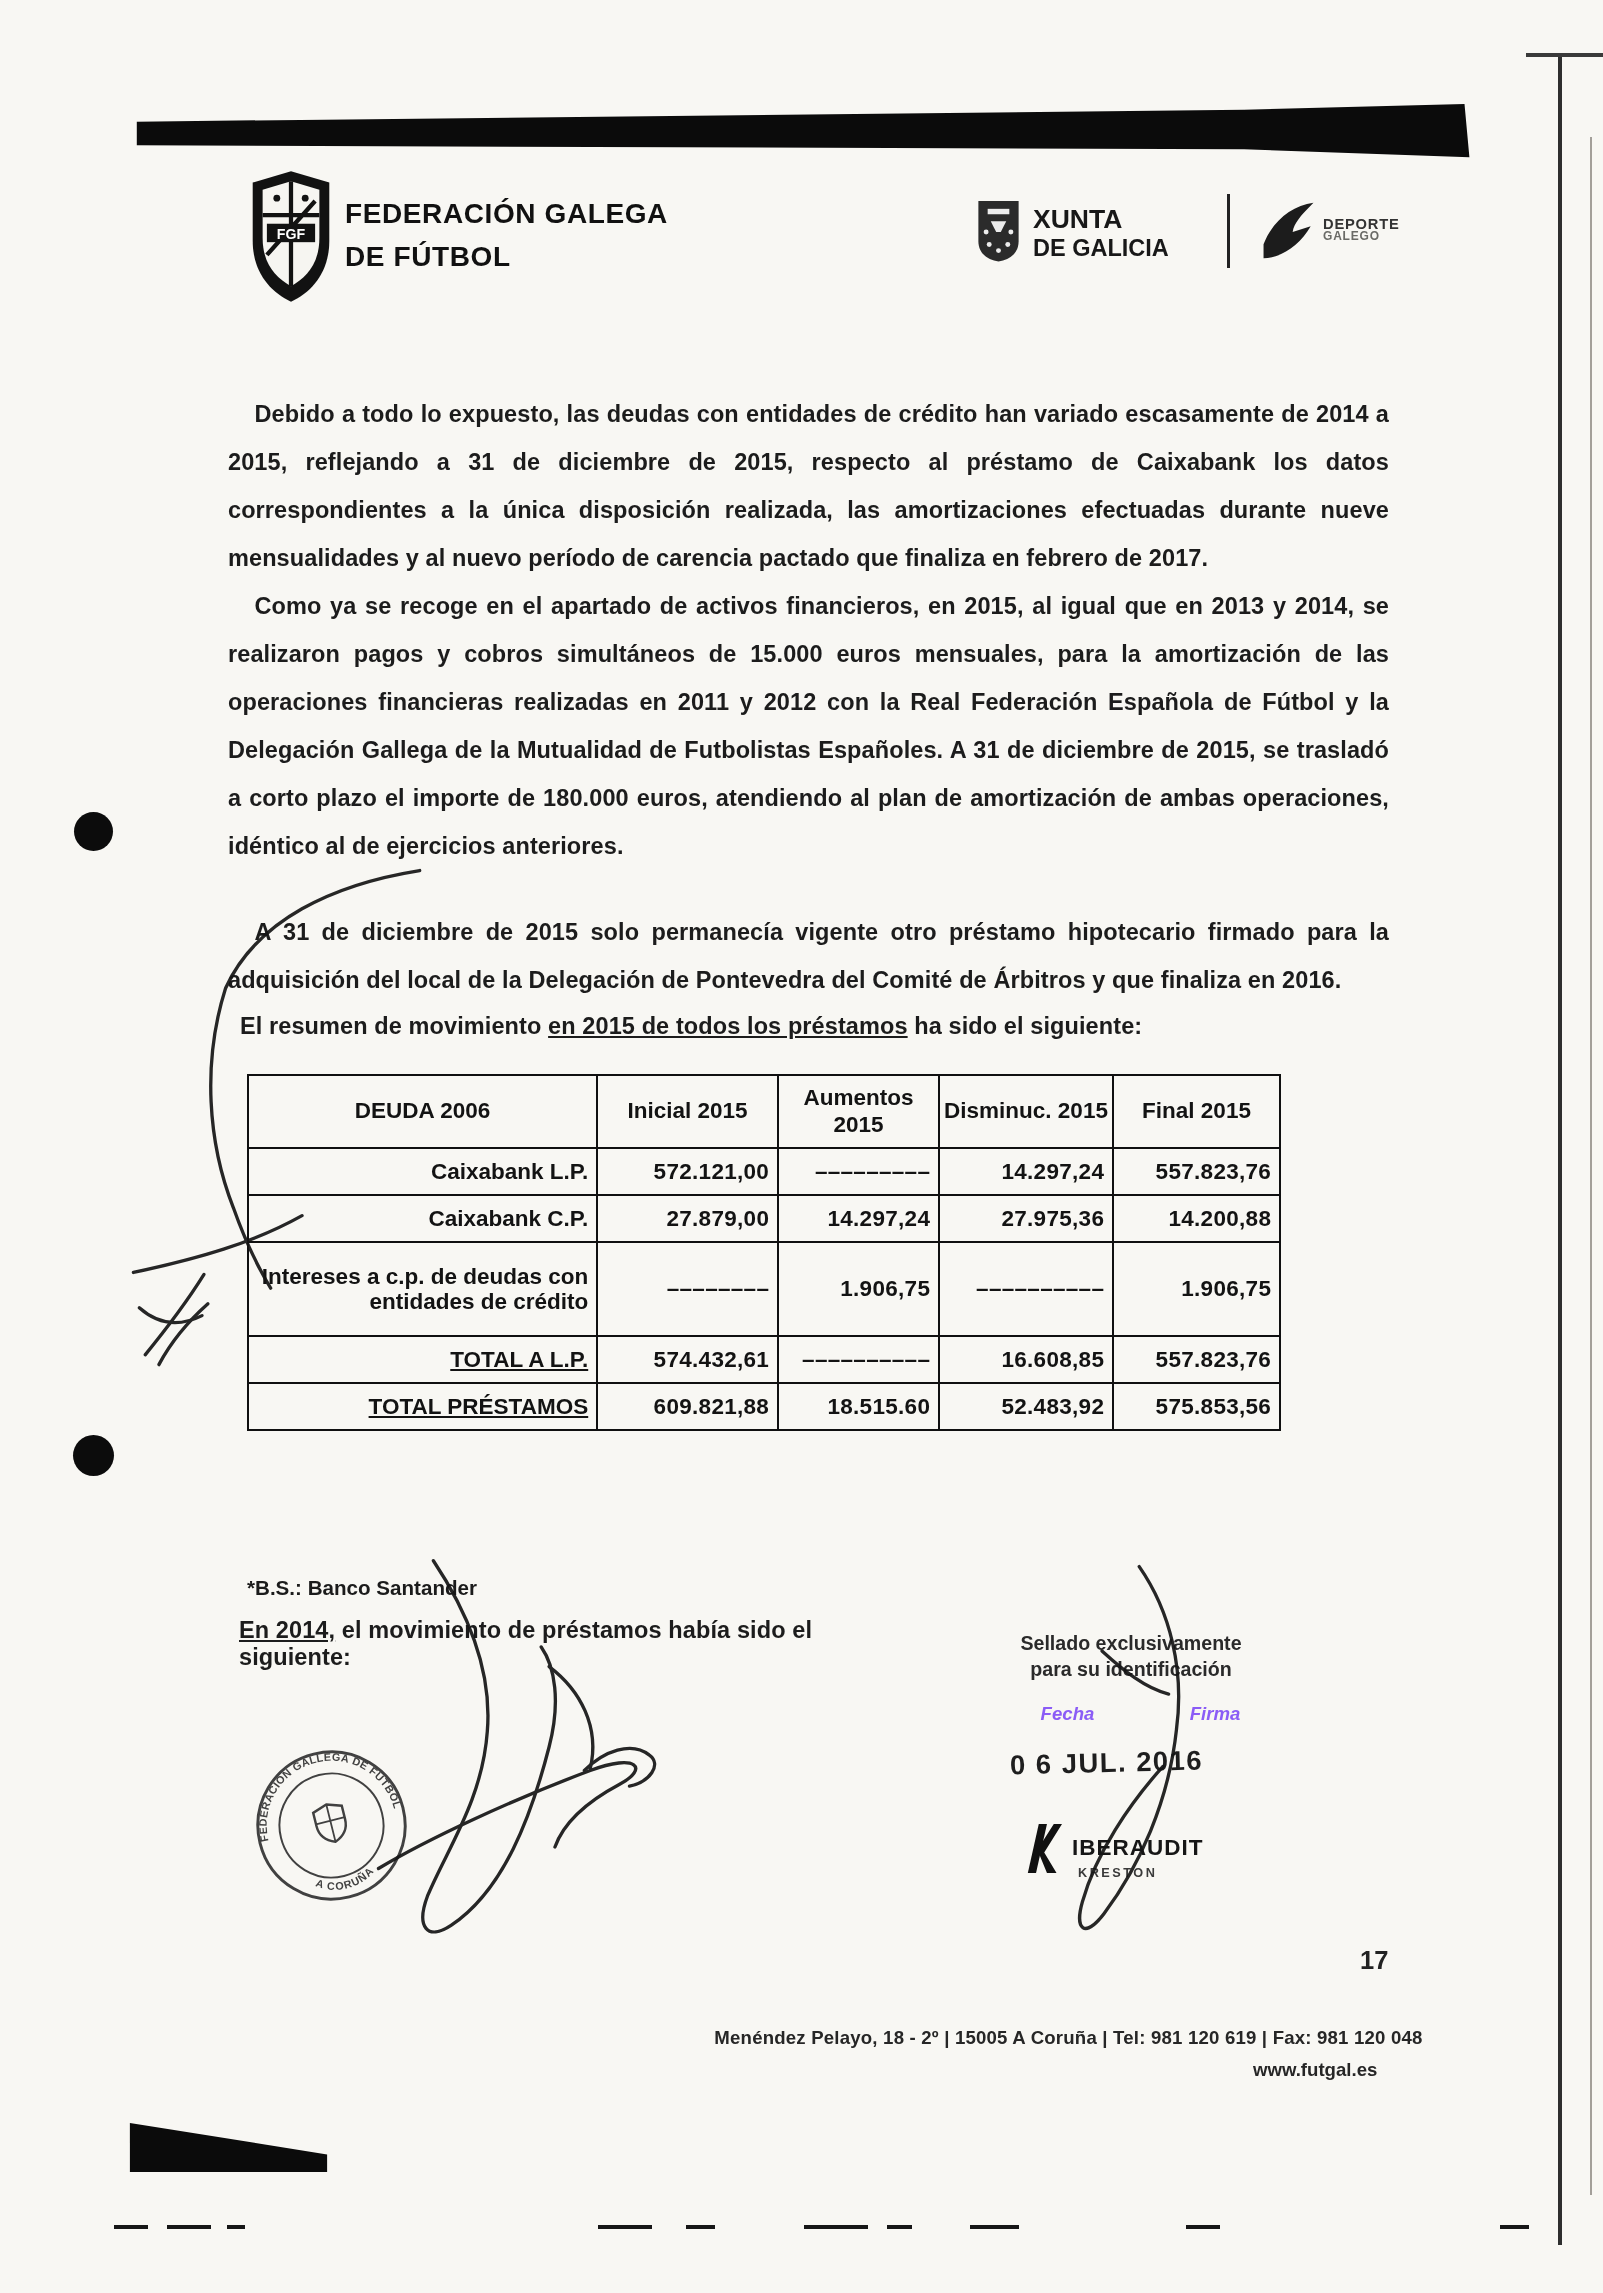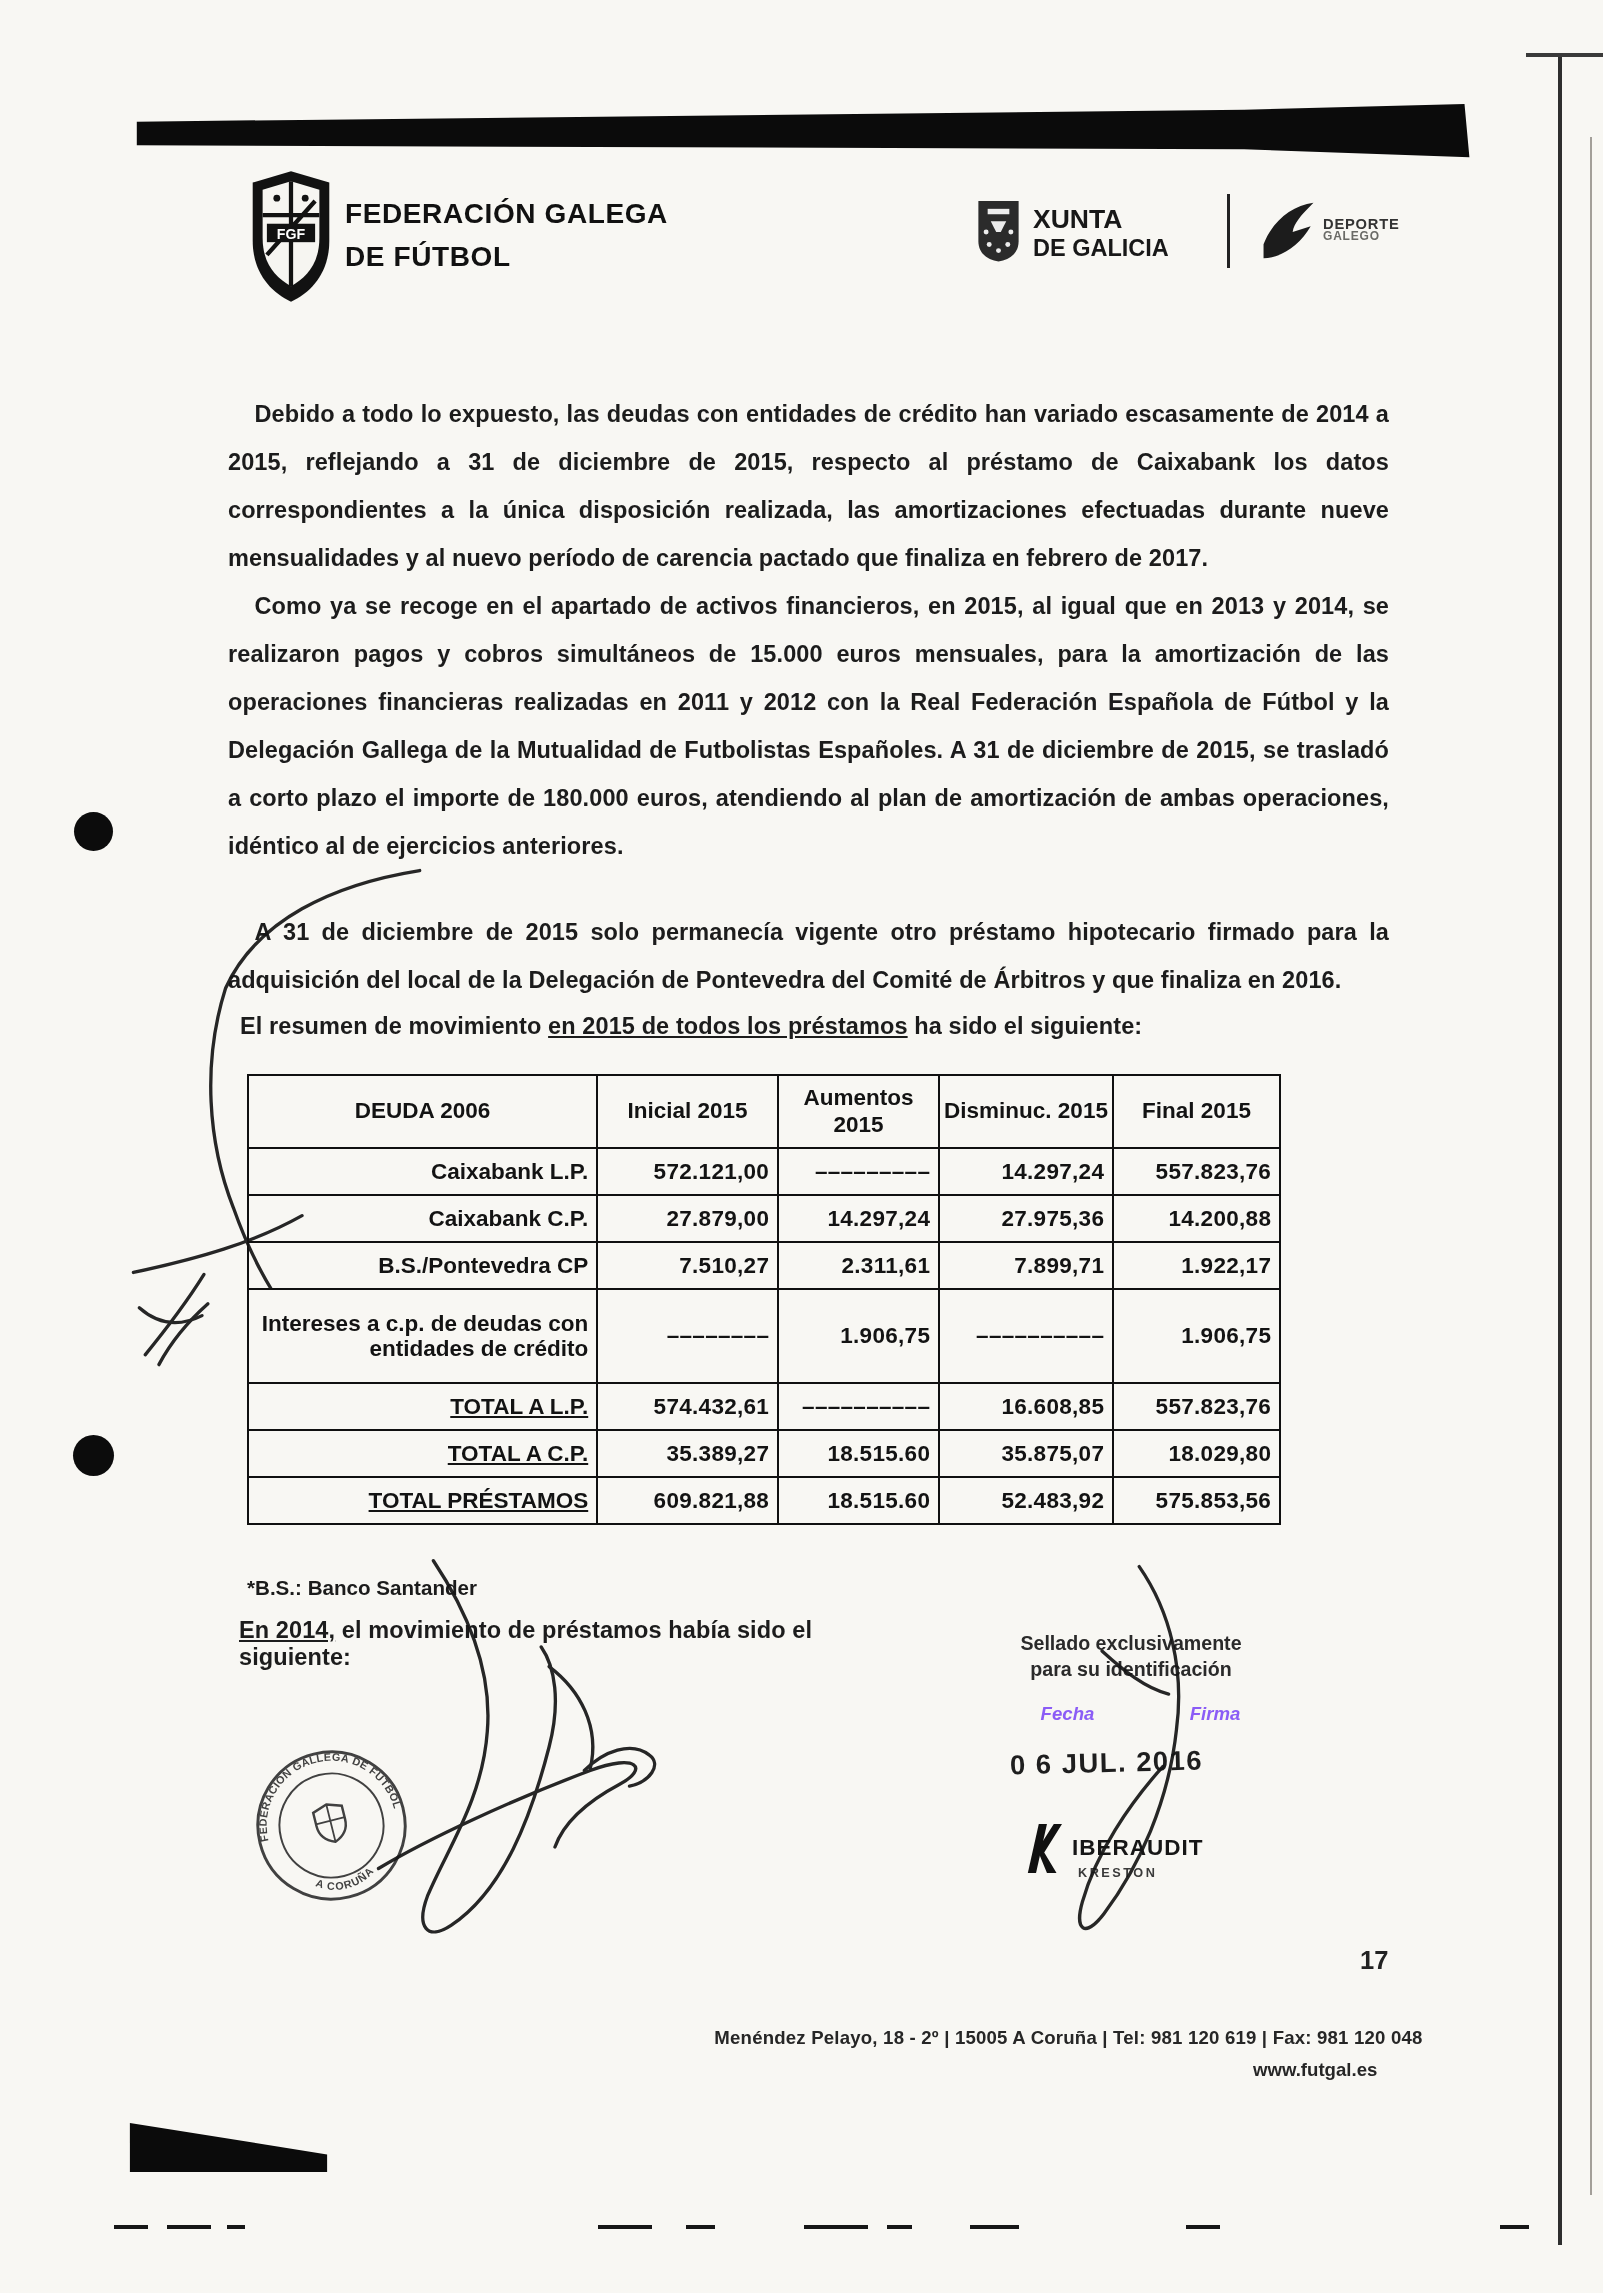--- a/index.html
+++ b/index.html
@@ -165,47 +165,33 @@
       <td class="num">14.297,24</td>
       <td class="num">557.823,76</td>
     </tr>
     <tr>
       <td class="lbl">Caixabank C.P.</td>
       <td class="num">27.879,00</td>
       <td class="num">14.297,24</td>
       <td class="num">27.975,36</td>
       <td class="num">14.200,88</td>
     </tr>
-    <tr>
-      <td class="lbl">B.S./Pontevedra CP</td>
-      <td class="num">7.510,27</td>
-      <td class="num">2.311,61</td>
-      <td class="num">7.899,71</td>
-      <td class="num">1.922,17</td>
-    </tr>
     <tr class="tall">
       <td class="lbl">Intereses a c.p. de deudas con entidades de crédito</td>
       <td class="num">––––––––</td>
       <td class="num">1.906,75</td>
       <td class="num">––––––––––</td>
       <td class="num">1.906,75</td>
     </tr>
     <tr class="total">
       <td class="lbl">TOTAL A L.P.</td>
       <td class="num">574.432,61</td>
       <td class="num">––––––––––</td>
       <td class="num">16.608,85</td>
       <td class="num">557.823,76</td>
-    </tr>
-    <tr class="total">
-      <td class="lbl">TOTAL A C.P.</td>
-      <td class="num">35.389,27</td>
-      <td class="num">18.515.60</td>
-      <td class="num">35.875,07</td>
-      <td class="num">18.029,80</td>
     </tr>
     <tr class="total">
       <td class="lbl">TOTAL PRÉSTAMOS</td>
       <td class="num">609.821,88</td>
       <td class="num">18.515.60</td>
       <td class="num">52.483,92</td>
       <td class="num">575.853,56</td>
     </tr>
   </tbody>
     </table>

